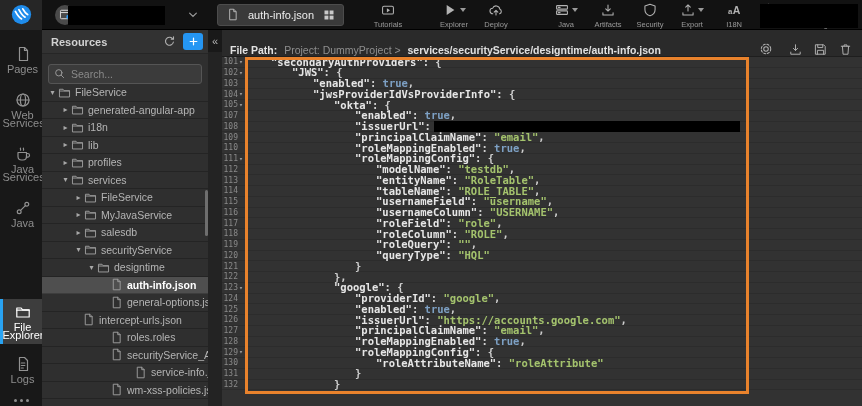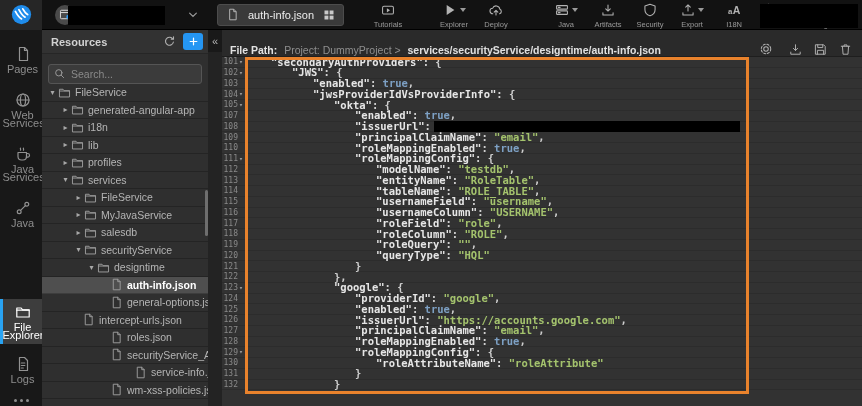--- a/index.html
+++ b/index.html
@@ -509,21 +509,21 @@
      <span>intercept-urls.json</span>
    </div>
           <div class="tree-row" style="padding-left:58px">
      <span class="tri"></span>
      <span class="ic ">
               <svg viewBox="0 0 16 16" fill="none" stroke="currentColor" stroke-width="1.2" stroke-linecap="round" stroke-linejoin="round">
                 <path d="M4.5 1.5h5l3 3v10h-8z"></path>
                 <path d="M9.5 1.5v3h3"></path>
               </svg>
             </span>
-     <span>roles.json</span>
+     <span>roles.roles</span>
    </div>
           <div class="tree-row" style="padding-left:58px">
      <span class="tri"></span>
      <span class="ic ">
               <svg viewBox="0 0 16 16" fill="none" stroke="currentColor" stroke-width="1.2" stroke-linecap="round" stroke-linejoin="round">
                 <path d="M4.5 1.5h5l3 3v10h-8z"></path>
                 <path d="M9.5 1.5v3h3"></path>
               </svg>
             </span>
      <span>securityService_API.json</span>

